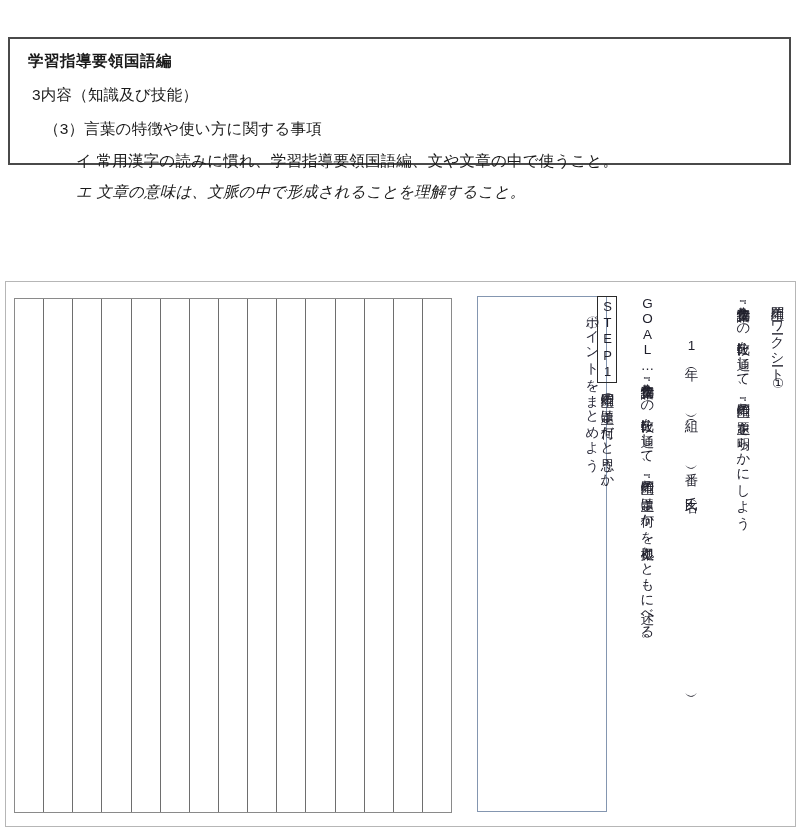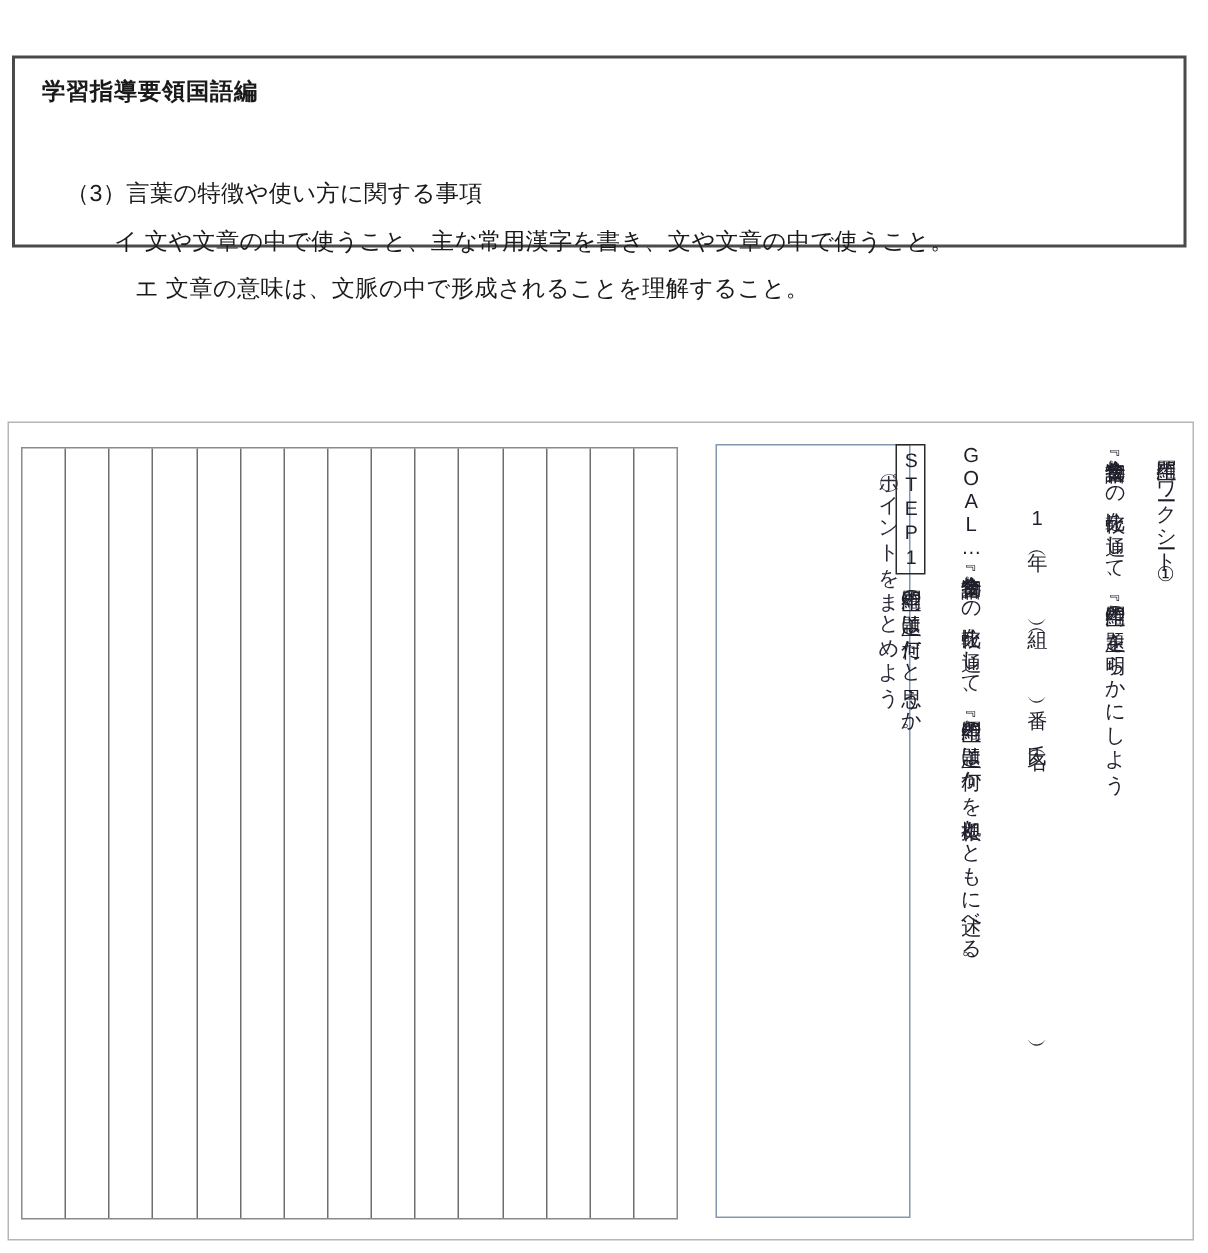--- a/index.html
+++ b/index.html
@@ -39,21 +39,21 @@
   }
   .curriculum-line {
     position: absolute;
     font-size: 15.5px;
     letter-spacing: 0.2px;
     white-space: nowrap;
   }
   #curriculum-line-0 { left: 22px;  top: 46px; }
   #curriculum-line-1 { left: 34px;  top: 80px; }
   #curriculum-line-2 { left: 66px;  top: 112px; }
-  #curriculum-line-3 { left: 80px;  top: 143px; }
+  #curriculum-line-3 { left: 66px;  top: 143px; font-style: italic; }
 
   
   #worksheet-frame {
     position: absolute;
     left: 5px;
     top: 281px;
     width: 791px;
     height: 546px;
     border: 1px solid #b6b6b6;
     box-sizing: border-box;
@@ -153,24 +153,25 @@
     font-size: 13.5px;
     letter-spacing: 0.4px;
   }
 </style>
 </head>
 <body>
 
 <div id="curriculum-box">
   <div id="curriculum-title">学習指導要領国語編</div>
 
+  <div class="curriculum-line" id="curriculum-line-0">3内容（知識及び技能）</div>
 
   <div class="curriculum-line" id="curriculum-line-1">（3）言葉の特徴や使い方に関する事項</div>
 
-  <div class="curriculum-line" id="curriculum-line-2">イ 文や文章の中で使うこと、主な常用漢字を書き、文や文章の中で使うこと。</div>
+  <div class="curriculum-line" id="curriculum-line-2">イ 常用漢字の読みに慣れ、学習指導要領国語編、文や文章の中で使うこと。</div>
 
   <div class="curriculum-line" id="curriculum-line-3">エ 文章の意味は、文脈の中で形成されることを理解すること。</div>
 </div>
 
 <div id="worksheet-frame">
 
   <div id="writing-grid">
       <div class="grid-col"></div>
       <div class="grid-col"></div>
       <div class="grid-col"></div>

